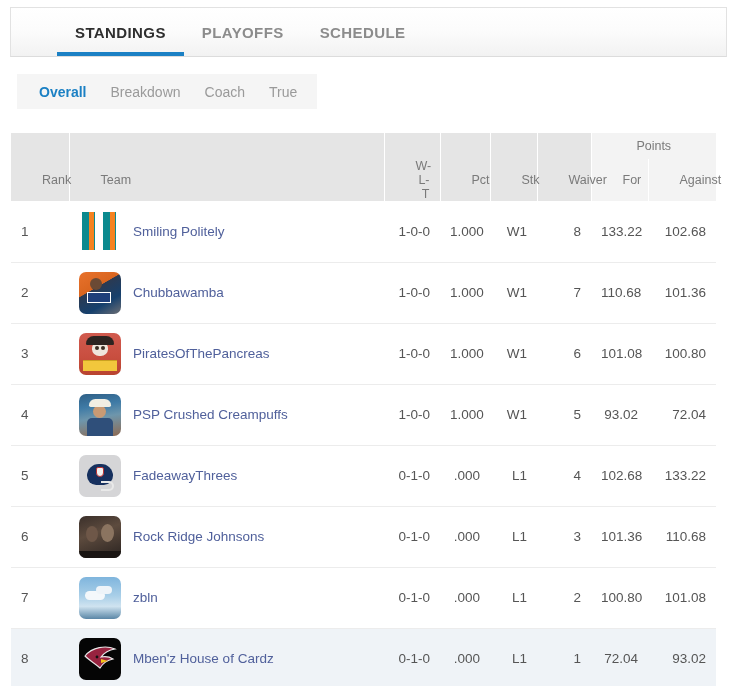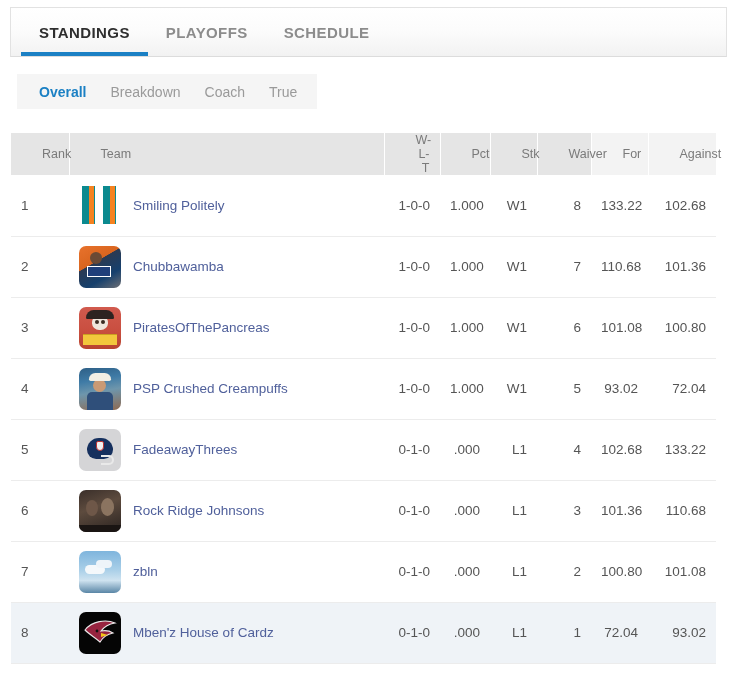--- a/index.html
+++ b/index.html
@@ -9,21 +9,21 @@
     font-family: "Liberation Sans", sans-serif;
     -webkit-font-smoothing: antialiased;
   }
   #page { position: relative; width: 731px; height: 686px; overflow: hidden; background: #fff; }
 
   
   .tabbar {
     position: absolute; left: 10px; top: 7px; width: 717px; height: 50px;
     background: linear-gradient(to bottom, #ffffff 0%, #fcfcfc 45%, #f2f2f2 100%);
     border: 1px solid #e2e2e2; border-bottom: 1px solid #dcdcdc;
-    display: flex; align-items: flex-end;
+    display: flex; align-items: flex-end; padding-left: 36px;
   }
   .tab {
     position: relative; height: 100%;
     display: flex; align-items: center; justify-content: center;
     padding: 0 18px; cursor: pointer;
     font-size: 15px; font-weight: bold; letter-spacing: .4px;
     color: #8c8c8c; text-transform: uppercase;
     font-stretch: condensed;
   }
   .tab:first-child { margin-left: 10px; }
@@ -161,20 +161,29 @@
         <col style="width:58px">
           <col style="width:315px">
           <col style="width:56px">
         <col style="width:50px">
           <col style="width:47px">
           <col style="width:54px">
         <col style="width:57px">
           <col style="width:68px">
       </colgroup>
       <thead>
+        <tr class="grp">
+          <th class="blank"></th>
+          <th class="blank"></th>
+          <th class="blank"></th>
+          <th class="blank"></th>
+          <th class="blank"></th>
+          <th class="blank"></th>
+          <th class="pts" colspan="2" style="text-align:center">Points</th>
+        </tr>
         <tr class="lbl">
           <th class="c-rank">Rank</th>
           <th class="c-team">Team</th>
           <th class="c-wlt">W-L-T</th>
           <th class="c-pct">Pct</th>
           <th class="c-stk">Stk</th>
           <th class="c-wai">Waiver</th>
           <th class="c-for pts">For</th>
           <th class="c-agn pts">Against</th>
         </tr>

